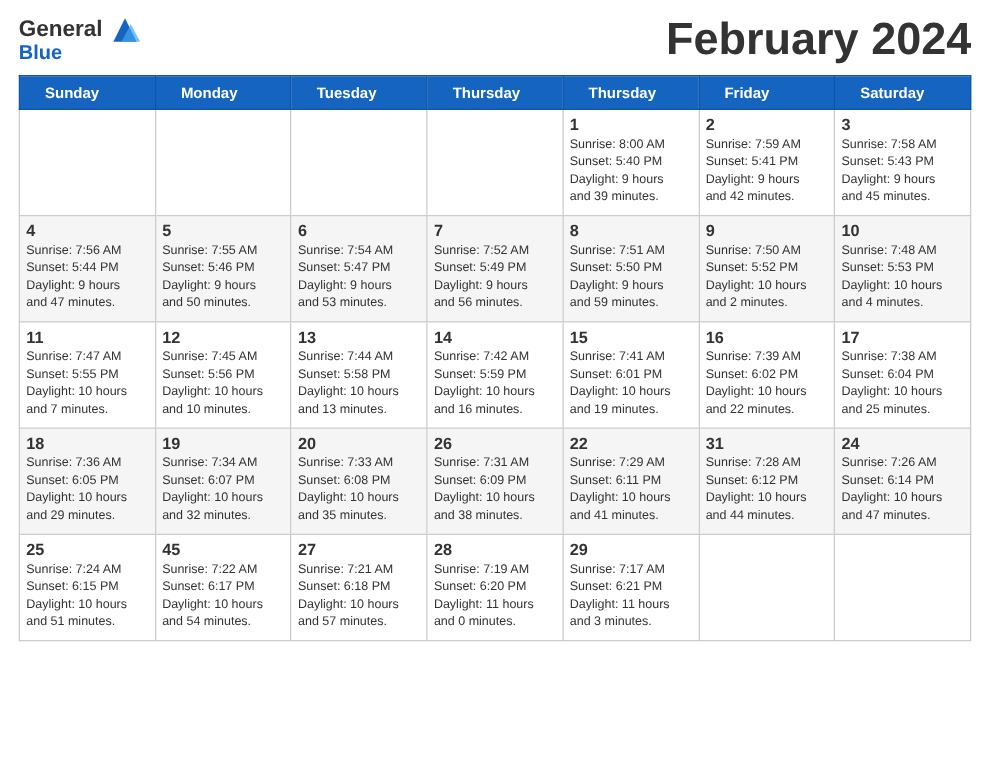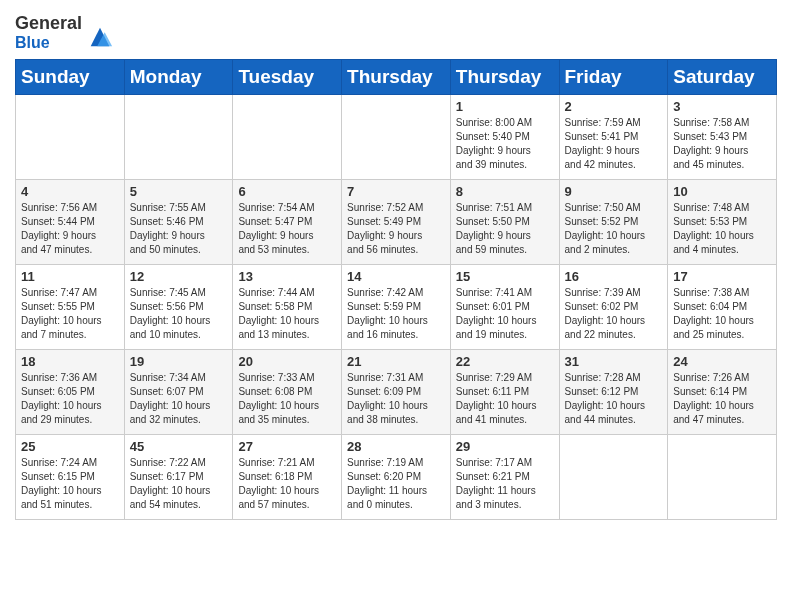--- a/index.html
+++ b/index.html
@@ -11,21 +11,21 @@
       padding: 10px 15px;
     }
     .header {
       display: flex;
       align-items: flex-start;
       justify-content: space-between;
       margin-bottom: 8px;
     }
     .logo {
       display: flex;
-      align-items: flex-end;
+      align-items: flex-start;
       margin-top: 4px;
     }
     .logo-text {
       display: flex;
       flex-direction: column;
       line-height: 1.1;
     }
     .logo-icon {
       width: 28px;
       height: 28px;
@@ -45,23 +45,23 @@
       color: #333;
     }
     .calendar {
       width: 100%;
       border-collapse: collapse;
       border: 1px solid #ccc;
     }
     .calendar th {
       background: #1565c0;
       color: #fff;
-      font-size: 19px;
+      font-size: 12px;
       font-weight: bold;
-      padding: 6px 5px;
+      padding: 6px 20px;
       border: 1px solid #1155a8;
       text-align: left;
     }
     .calendar td {
       border: 1px solid #ccc;
       vertical-align: top;
       padding: 4px 5px;
       font-size: 11px;
       color: #333;
       width: calc(100% / 7);
@@ -95,20 +95,21 @@
     <div class="logo-text">
       <span style="font-size:18px;font-weight:bold;color:#333;">General</span>
       <span style="font-size:16px;font-weight:bold;color:#1565c0;">Blue</span>
     </div>
     <svg class="logo-icon" viewBox="0 0 30 30" xmlns="http://www.w3.org/2000/svg">
       <polygon points="5,25 15,5 25,25" fill="#1565c0"></polygon>
       <polygon points="12,25 20,10 28,25" fill="#42a5f5" opacity="0.7"></polygon>
     </svg>
   </div>
   <div class="title-block">
+    <div class="month-title">February 2024</div>
   </div>
 </div>
 
 <table class="calendar">
   <thead>
     <tr>
       <th>Sunday</th>
       <th>Monday</th>
       <th>Tuesday</th>
       <th>Thursday</th>
@@ -203,21 +204,21 @@
         </td>
         <td>
           <span class="day-number">19</span>
           <div class="cell-info">Sunrise: 7:34 AM<br>Sunset: 6:07 PM<br>Daylight: 10 hours<br>and 32 minutes.</div>
         </td>
         <td>
           <span class="day-number">20</span>
           <div class="cell-info">Sunrise: 7:33 AM<br>Sunset: 6:08 PM<br>Daylight: 10 hours<br>and 35 minutes.</div>
         </td>
         <td>
-          <span class="day-number">21</span>
+          <span class="day-number">26</span>
           <div class="cell-info">Sunrise: 7:31 AM<br>Sunset: 6:09 PM<br>Daylight: 10 hours<br>and 38 minutes.</div>
         </td>
         <td>
           <span class="day-number">22</span>
           <div class="cell-info">Sunrise: 7:29 AM<br>Sunset: 6:11 PM<br>Daylight: 10 hours<br>and 41 minutes.</div>
         </td>
         <td>
           <span class="day-number">31</span>
           <div class="cell-info">Sunrise: 7:28 AM<br>Sunset: 6:12 PM<br>Daylight: 10 hours<br>and 44 minutes.</div>
         </td>

